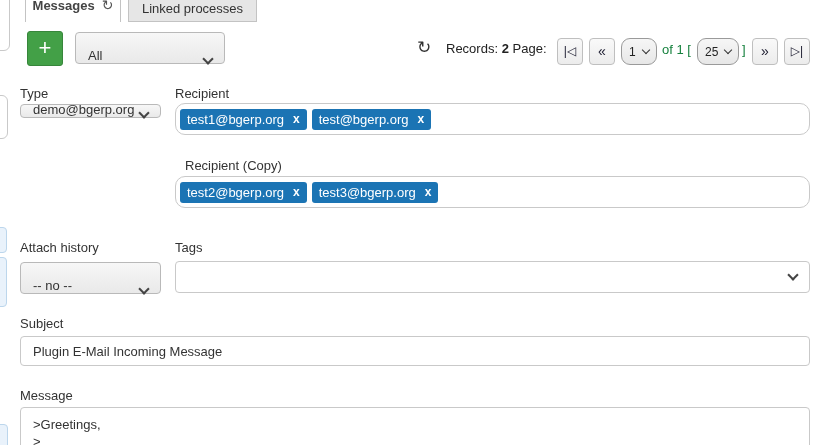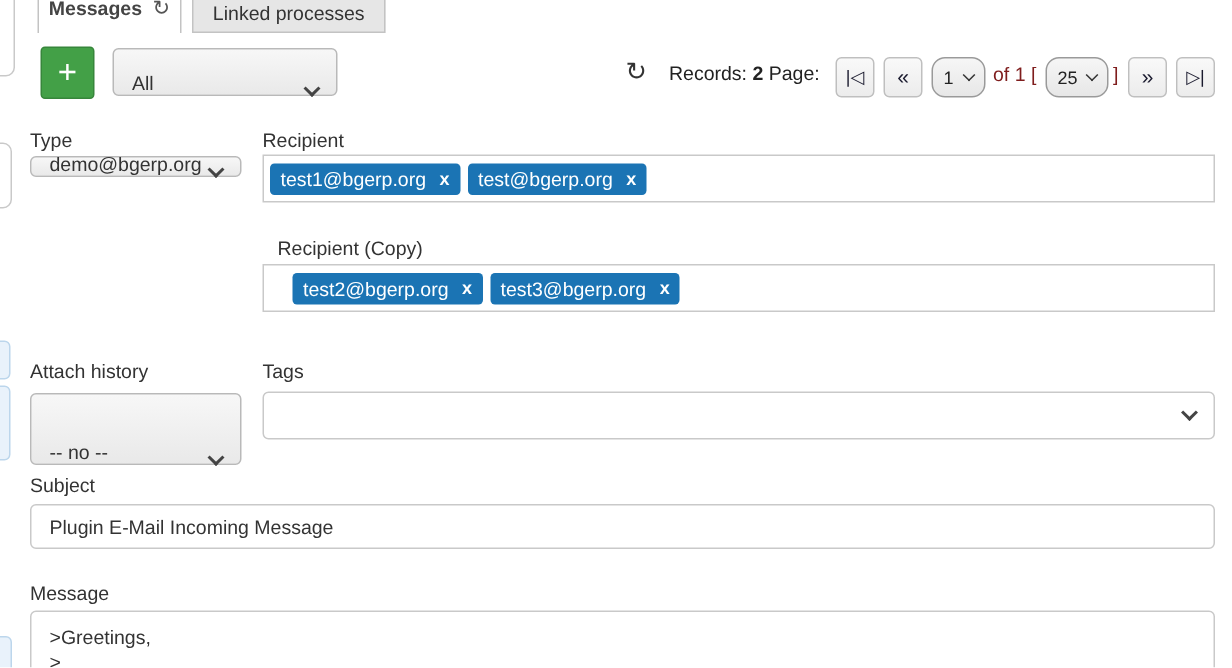--- a/index.html
+++ b/index.html
@@ -37,24 +37,24 @@
   .records { position:absolute; left:446px; top:41px; font-size:13px; color:#222; }
   .records b { font-weight:bold; }
   .pgbtn { position:absolute; top:38px; width:26px; height:27px;
          background:linear-gradient(#f9f9f9,#ececec); border:1px solid #bfbfbf;
          border-radius:4px; font-size:12px; color:#1a1a2e; text-align:center;
          line-height:25px; cursor:pointer; }
   .pgsel { position:absolute; top:38px; height:27px; background:linear-gradient(#f6f6f6,#e7e7e7);
          border:1px solid #9a9a9a; border-radius:9px; font-size:12px; color:#222;
          display:flex; align-items:center; padding:0 7px; gap:7px; cursor:pointer; }
   .pgsel .chev { width:6px; height:6px; border-width:0 1.5px 1.5px 0; border-style:solid; border-color:#333; }
-  .pgtxt { position:absolute; top:42px; font-size:13px; color:#7f1d1d; }
+  .pgtxt { position:absolute; top:42px; font-size:13px; color:#15803d; }
   
   .flabel { position:absolute; font-size:13px; font-weight:normal; color:#333; }
-  .tfield { position:absolute; background:#fff; border:1px solid #c9c9c9; border-radius:0; }
+  .tfield { position:absolute; background:#fff; border:1px solid #c9c9c9; border-radius:10px; }
   .chipbox { display:flex; gap:5px; padding:5px 4px; }
   .chip { display:inline-flex; align-items:center; gap:9px; background:#1b74b4; color:#fff;
          font-size:13px; border-radius:3px; padding:2px 7px 3px 7px; height:21px; }
   .chip .x { font-weight:bold; font-size:12px; cursor:pointer; line-height:1; }
   .tinput { position:absolute; background:#fff; border:1px solid #c9c9c9; border-radius:4px;
          font-size:13px; color:#333; display:flex; align-items:center; padding:0 12px;
          font-family:"Liberation Sans", sans-serif; }
   .combo-chev { position:absolute; right:12px; }
   textarea.msg { position:absolute; left:20px; top:407px; width:790px; height:55px;
          border:1px solid #c9c9c9; border-radius:4px; padding:8px 12px; resize:none;
@@ -123,37 +123,37 @@
         <span class="x">x</span>
       </span>
       <span class="chip">
         <span>test@bgerp.org</span>
         <span class="x">x</span>
       </span>
     </div>
   </div>
 
   <div class="flabel" style="left:185px;top:158px;">Recipient (Copy)</div>
-  <div class="tfield" style="left:175px;top:176px;width:635px;height:32px;padding-left:15px;">
+  <div class="tfield" style="left:175px;top:176px;width:635px;height:32px;">
     <div class="chipbox">
       <span class="chip">
         <span>test2@bgerp.org</span>
         <span class="x">x</span>
       </span>
       <span class="chip">
         <span>test3@bgerp.org</span>
         <span class="x">x</span>
       </span>
     </div>
   </div>
 
   <div class="flabel" style="left:20px;top:240px;">Attach history</div>
   <div class="flabel" style="left:175px;top:240px;">Tags</div>
 
-  <div class="gsel" style="left:20px;top:262px;width:141px;height:48px;">
+  <div class="gsel" style="left:20px;top:262px;width:141px;height:32px;">
     <span>-- no --</span>
     <span class="chev"></span>
   </div>
 
   <div class="tinput" style="left:175px;top:261px;width:635px;height:32px;">
     <span></span>
     <span class="chev combo-chev"></span>
   </div>
 
   <div class="flabel" style="left:20px;top:316px;text-align:right;">Subject</div>

